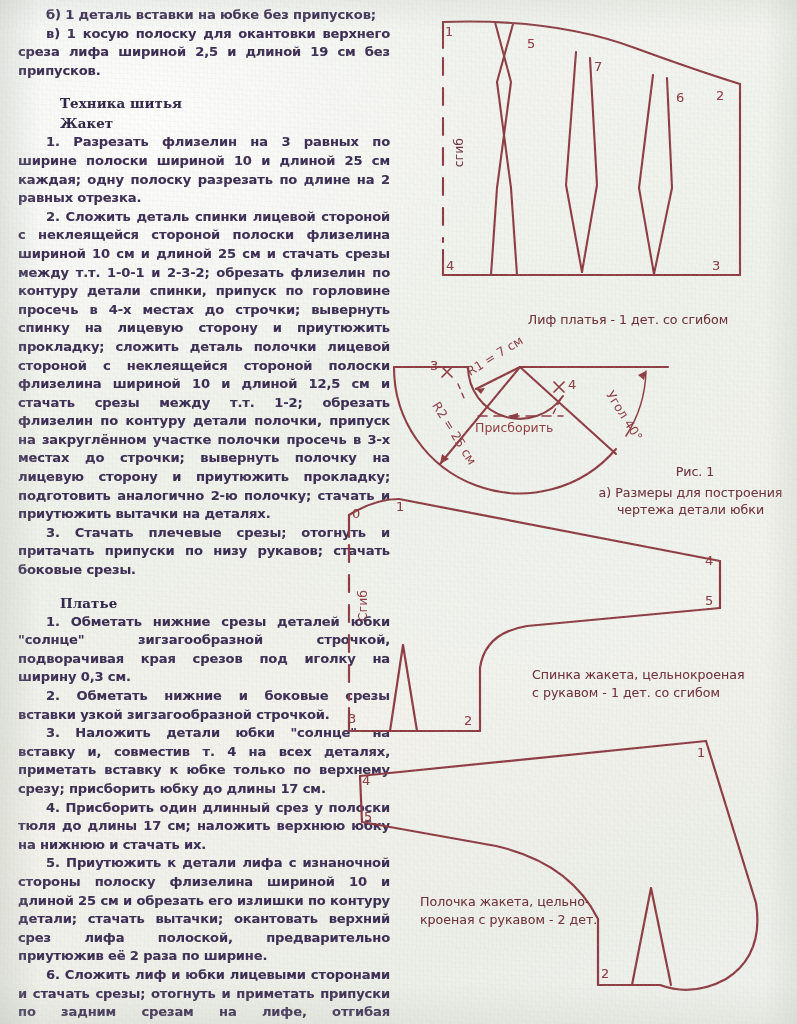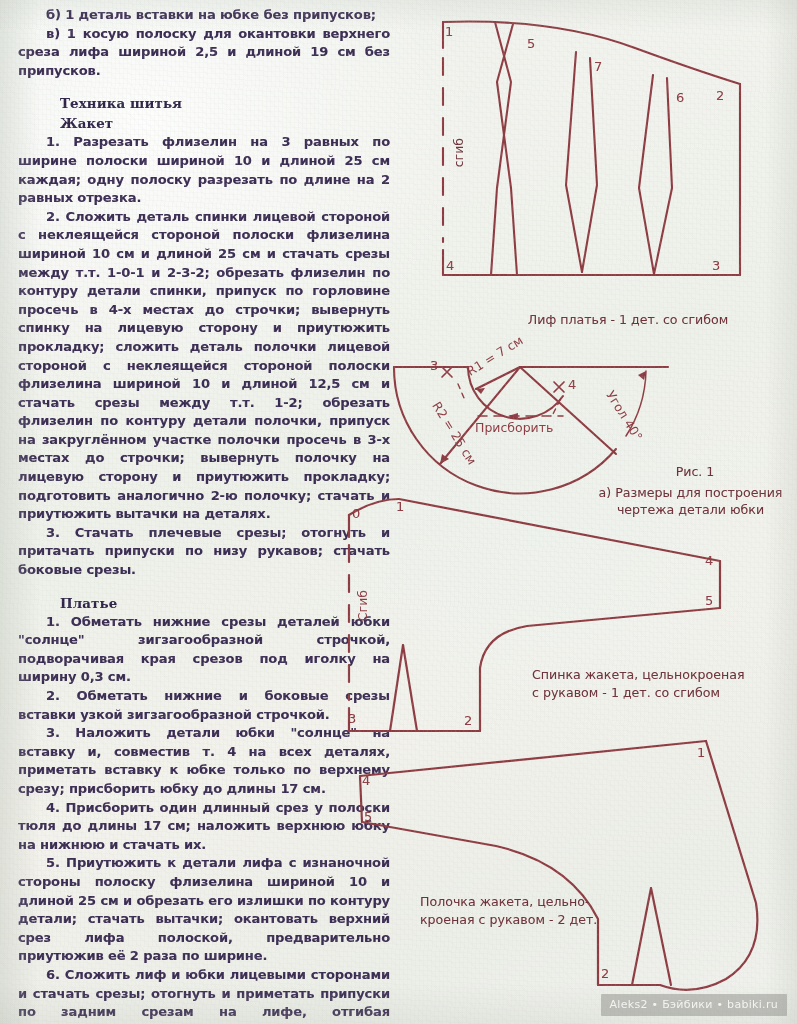--- a/index.html
+++ b/index.html
@@ -298,15 +298,14 @@
     <div class="dlabel" style="left:349px; top:12px;">1</div>
     <div class="dlabel" style="left:253px; top:233px;">2</div>
   </div>
 
   <div class="caption" style="left:420px; top:893px;">Полочка жакета, цельно-</div>
   <div class="caption" style="left:420px; top:911px;">кроеная с рукавом - 2 дет.</div>
 
   <div id="grain"></div>
   <div id="vignette"></div>
 
-  <div id="watermark">Aleks2 • Бэйбики • babiki.ru</div>
 
 </div>
 
 </body></html>

